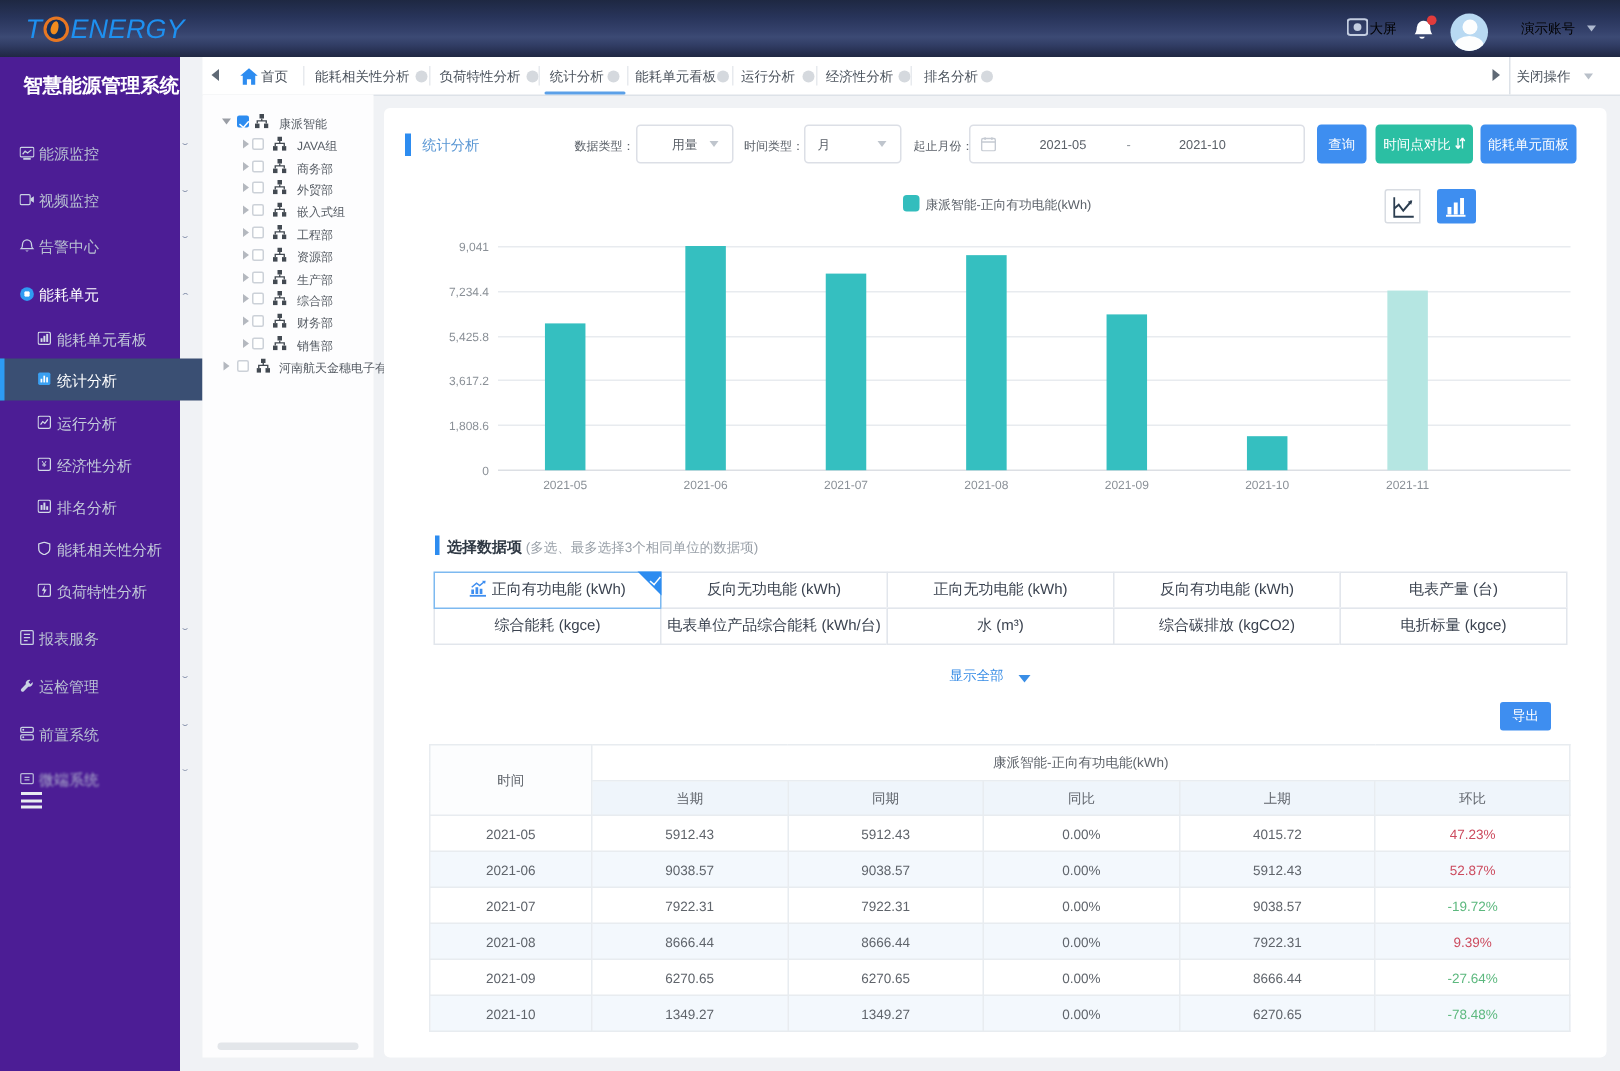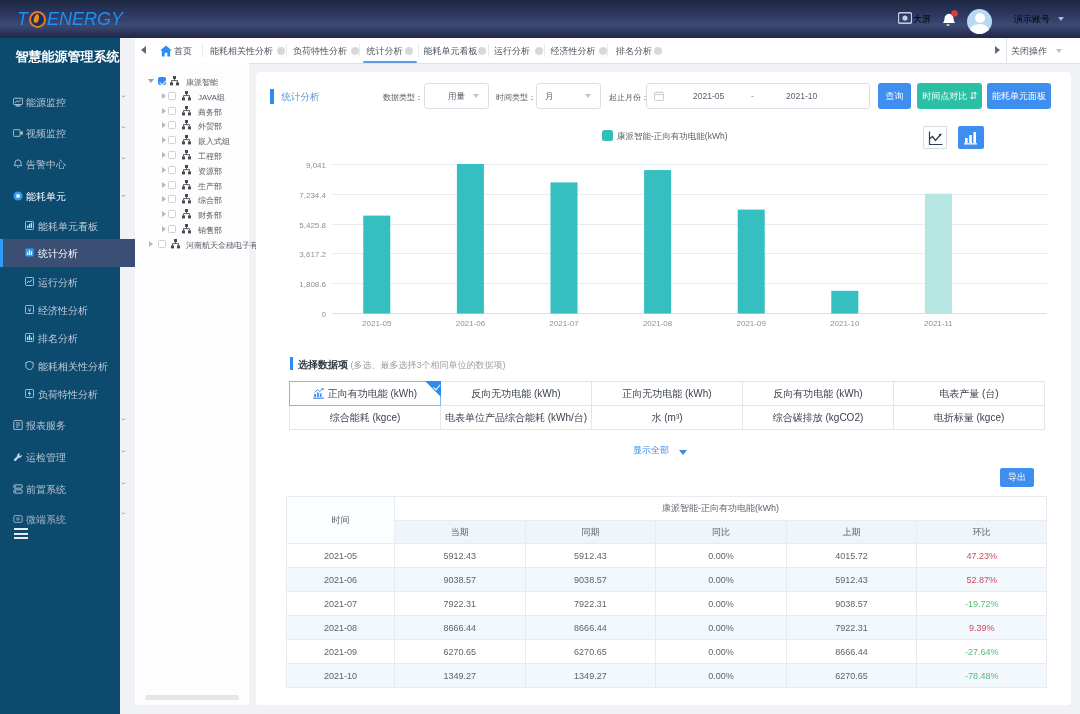--- a/index.html
+++ b/index.html
@@ -12,21 +12,21 @@
 .topbar { position:absolute; left:0; top:0; width:1080px; height:38px;
   background:linear-gradient(180deg,#1e2842 0%,#28345a 30%,#35426c 55%,#3c4a74 65%,#323e66 78%,#262f50 92%,#202842 100%); }
 .logo { position:absolute; left:17px; top:9px; font-size:18px; font-weight:normal; letter-spacing:0;
   color:#1e90f0; font-style:italic; }
 .logo .at { display:inline-block; width:17px; height:17px; border:2.5px solid #e87722; border-radius:50%;
   vertical-align:-3px; position:relative; margin:0 1px; background:#14305c;}
 .logo .at:after{ content:""; position:absolute; left:3px; top:1px; width:5px; height:9px; background:#f08c1e; border-radius:50% 50% 50% 50%/60% 60% 40% 40%; transform:rotate(15deg);}
 .tb-item { position:absolute; top:0; height:38px; line-height:38px; }
 
 
-.sidebar { position:absolute; left:0; top:38px; width:120px; height:676px; background:#0c4a6e; }
+.sidebar { position:absolute; left:0; top:38px; width:120px; height:676px; background:#4c1d95; }
 .sb-title { position:absolute; left:0; top:10px; width:135px; text-align:center; color:#fff; font-size:13px; font-weight:bold; }
 .mi { position:absolute; left:0; width:135px; height:30px; color:#b9c2d2; font-size:10px; }
 .mi .ic { position:absolute; left:13px; top:50%; margin-top:-5px; width:10px; height:10px; }
 .mi .tx { position:absolute; left:26px; top:50%; margin-top:-6px; }
 .mi .ch { position:absolute; right:10px; top:50%; margin-top:-8px; font-size:9px; color:#8d98b0; transform:scaleX(1.4); }
 .smi { position:absolute; left:0; width:135px; height:28px; color:#c3cbda; font-size:10px; }
 .smi .ic { position:absolute; left:25px; top:50%; margin-top:-5px; width:9px; height:9px; }
 .smi .tx { position:absolute; left:38px; top:50%; margin-top:-6px; }
 .smi.active { background:#3a4f73; border-left:3px solid #2d9cf4; }
 .smi.active .ic { left:22px; }

